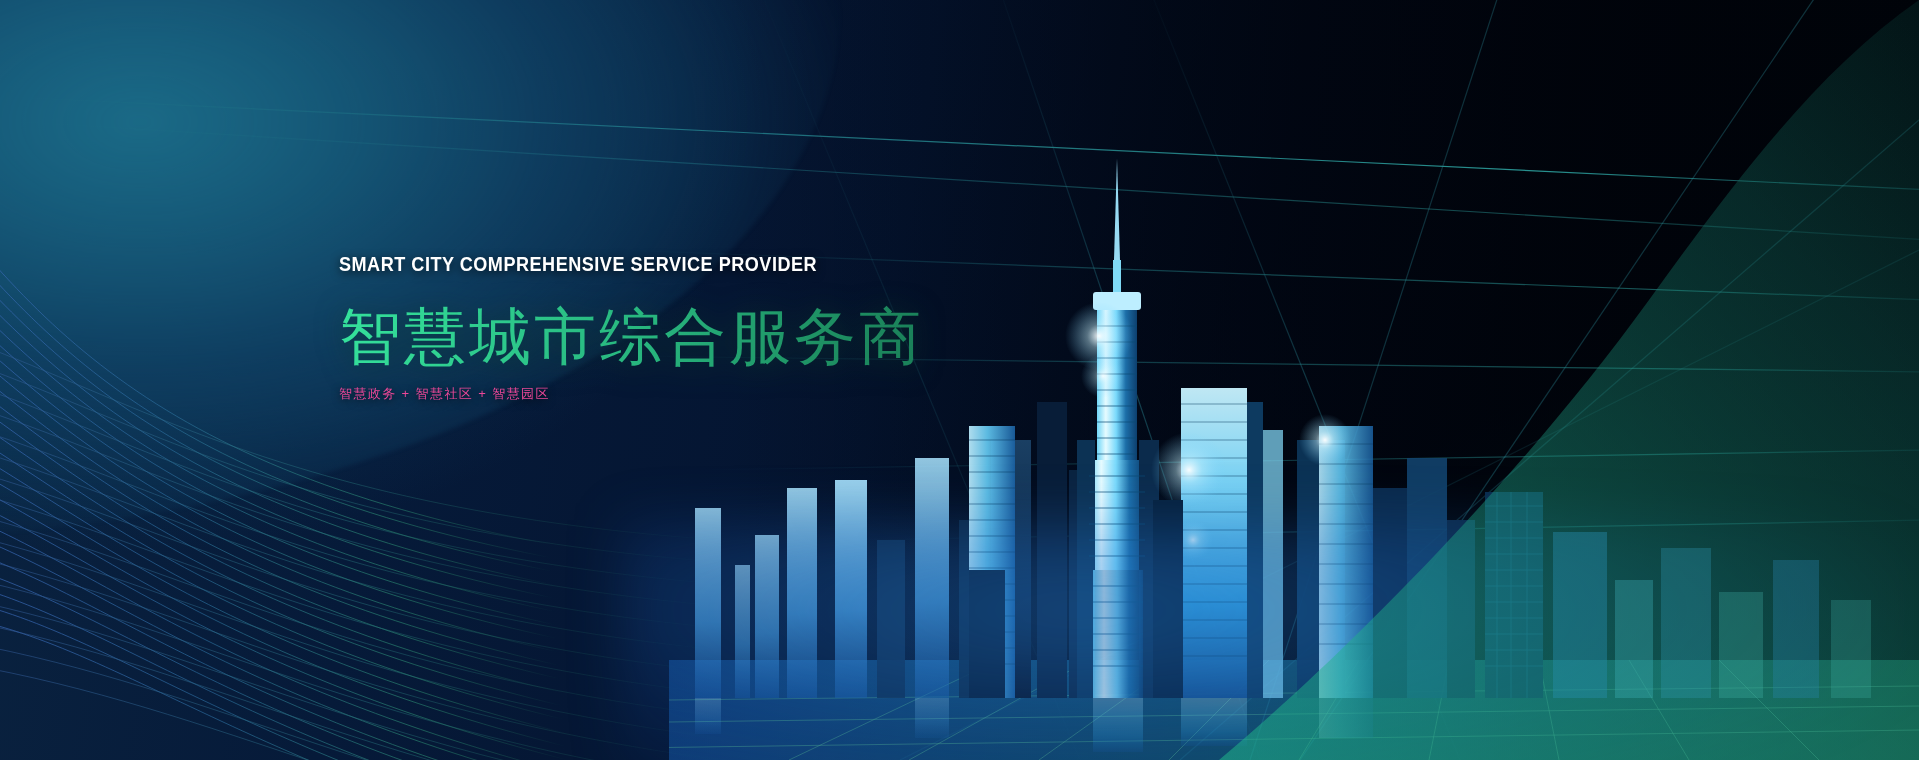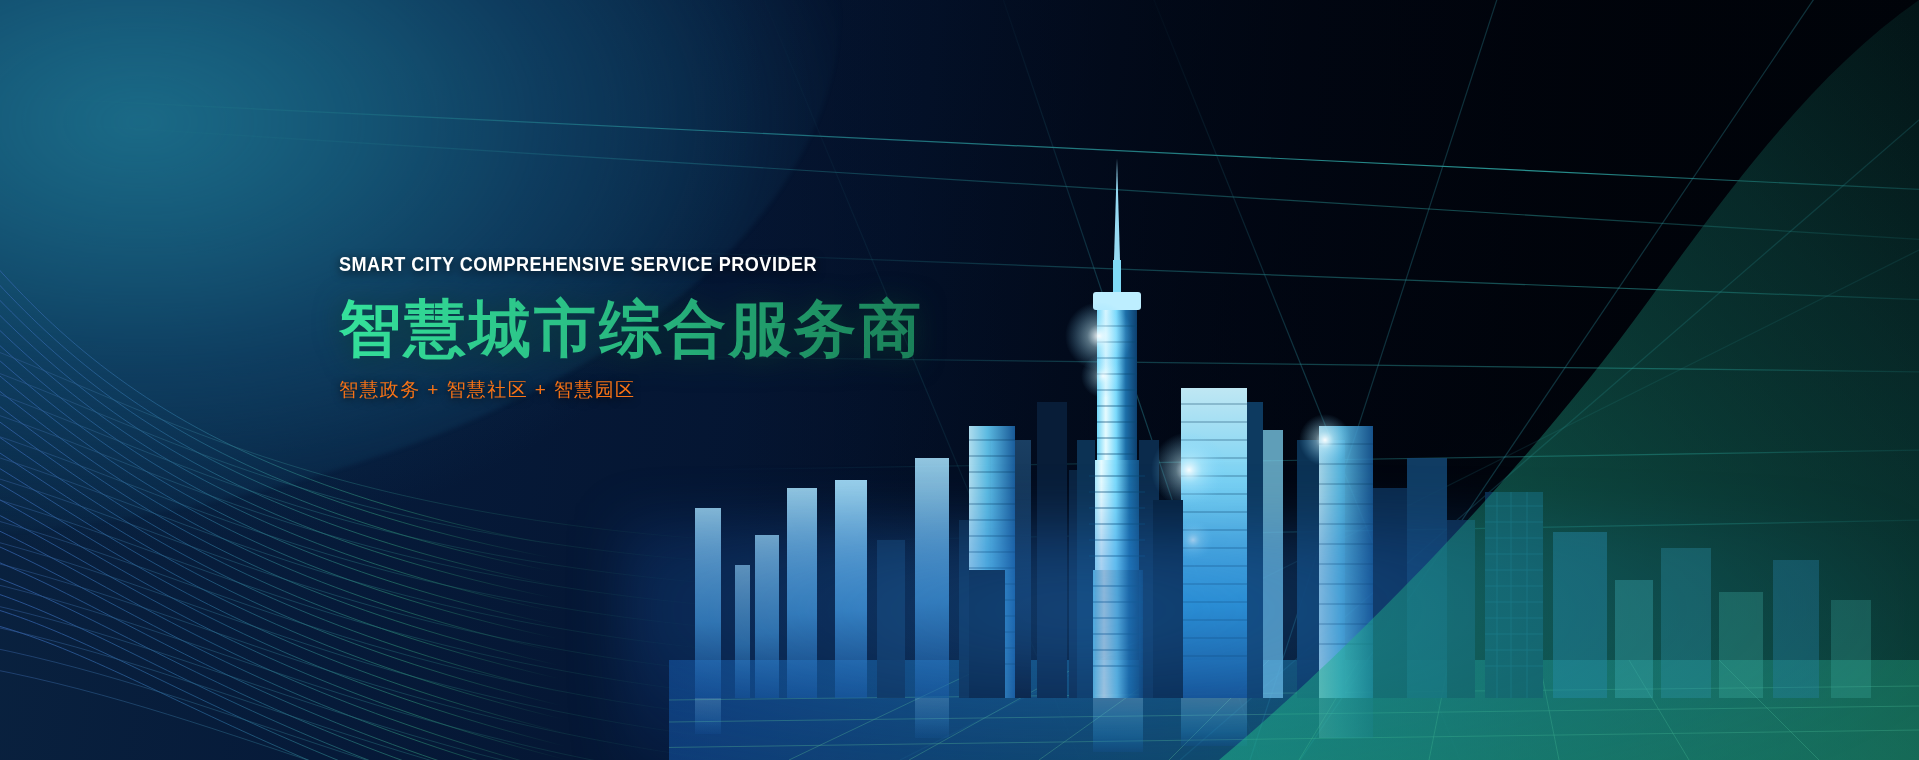--- a/index.html
+++ b/index.html
@@ -69,38 +69,38 @@
     color:#ffffff;
     letter-spacing:.6px;
     transform:scaleX(.86);
     transform-origin:left center;
     white-space:nowrap;
     text-shadow:0 2px 10px rgba(0,0,0,.8);
     font-stretch:condensed;
   }
 
   .headline{
-    margin-top:20px;
+    margin-top:28px;
     font-size:62px;
-    font-weight:bold;
+    font-weight:normal;
     letter-spacing:3px;
     line-height:1.05;
     white-space:nowrap;
     background:linear-gradient(100deg,#35e29c 0%, #2ecb8d 26%, #27b47d 54%, #1f9566 78%, #1a7f58 100%);
     -webkit-background-clip:text;
     background-clip:text;
     color:transparent;
     -webkit-text-fill-color:transparent;
     filter:drop-shadow(0 3px 14px rgba(10,60,45,.75));
   }
 
   .subline{
     margin-top:16px;
-    font-size:19px;
-    color:#f97316;
+    font-size:13px;
+    color:#ec4899;
     letter-spacing:1.4px;
     white-space:nowrap;
     text-shadow:0 2px 8px rgba(0,0,0,.8);
   }
 </style>
 </head>
 <body>
 
 <div class="banner">
 

